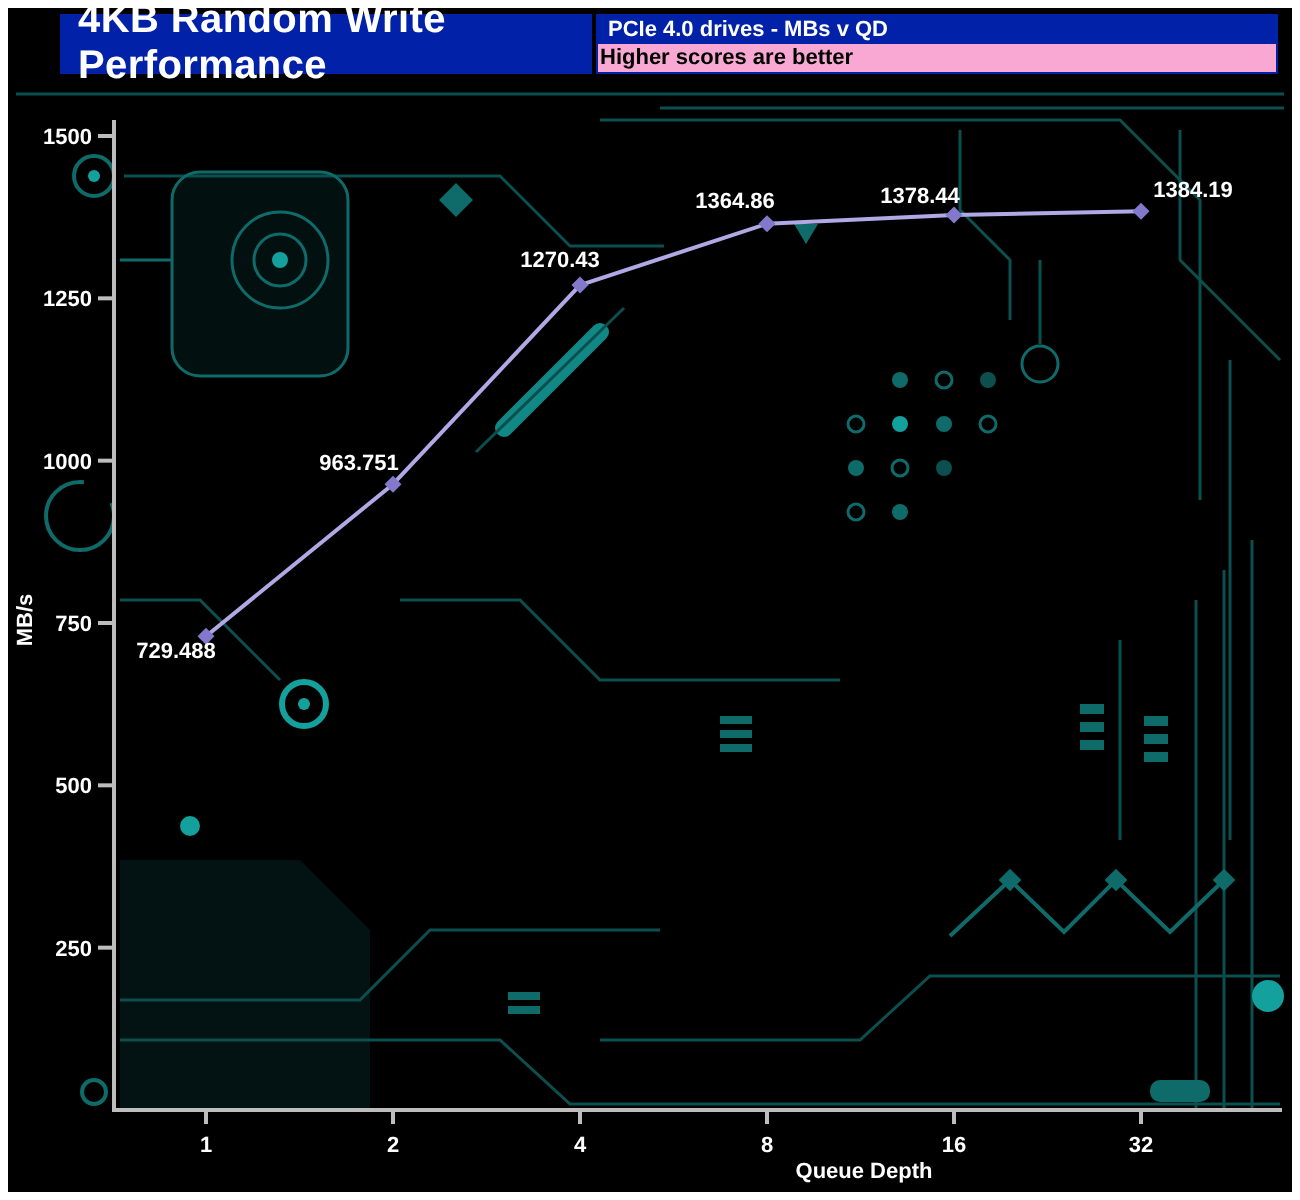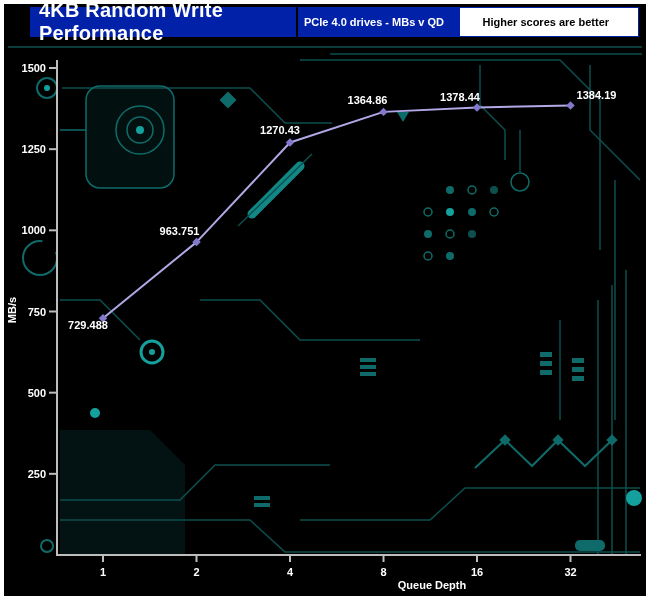--- a/index.html
+++ b/index.html
@@ -10,28 +10,28 @@
   }
   svg.layer{position:absolute;left:0;top:0;width:642px;height:592px;display:block;}
   #bg{z-index:0;}
   #chart{z-index:2;}
   .header{position:absolute;left:26px;top:3px;display:flex;gap:2px;z-index:3;}
   .title-box{
     width:266px;height:30px;background:var(--blue,#0021a8);color:#ffffff;
     font-weight:bold;font-size:20px;display:flex;align-items:center;
     padding-left:9px;box-sizing:border-box;letter-spacing:.2px;
   }
-  .sub-stack{width:341px;height:30px;display:flex;flex-direction:row;border:1px solid var(--blue,#0021a8);box-sizing:border-box;text-align:right;}
+  .sub-stack{width:341px;height:30px;display:flex;flex-direction:column;border:1px solid var(--blue,#0021a8);box-sizing:border-box;text-align:right;}
   .sub-top{
     flex:1;background:var(--blue,#0021a8);color:#ffffff;font-size:11px;font-weight:bold;
     display:flex;align-items:center;padding-left:5px;
   }
   .sub-bottom{
-    flex:1;background:#ffffff;color:#000000;font-size:11px;font-weight:bold;
-    display:flex;align-items:center;padding-left:23px;
+    flex:1;background:#f9a8d4;color:#000000;font-size:11px;font-weight:bold;
+    display:flex;align-items:center;padding-left:1px;
   }
 </style>
 </head>
 <body>
 
 <div class="frame">
 
   <svg id="bg" class="layer" viewBox="4 4 642 592">
     <g stroke="#0c4f4e" stroke-width="1.5" fill="none" stroke-linejoin="round">
       <path d="M 8 47 H 642"></path>

